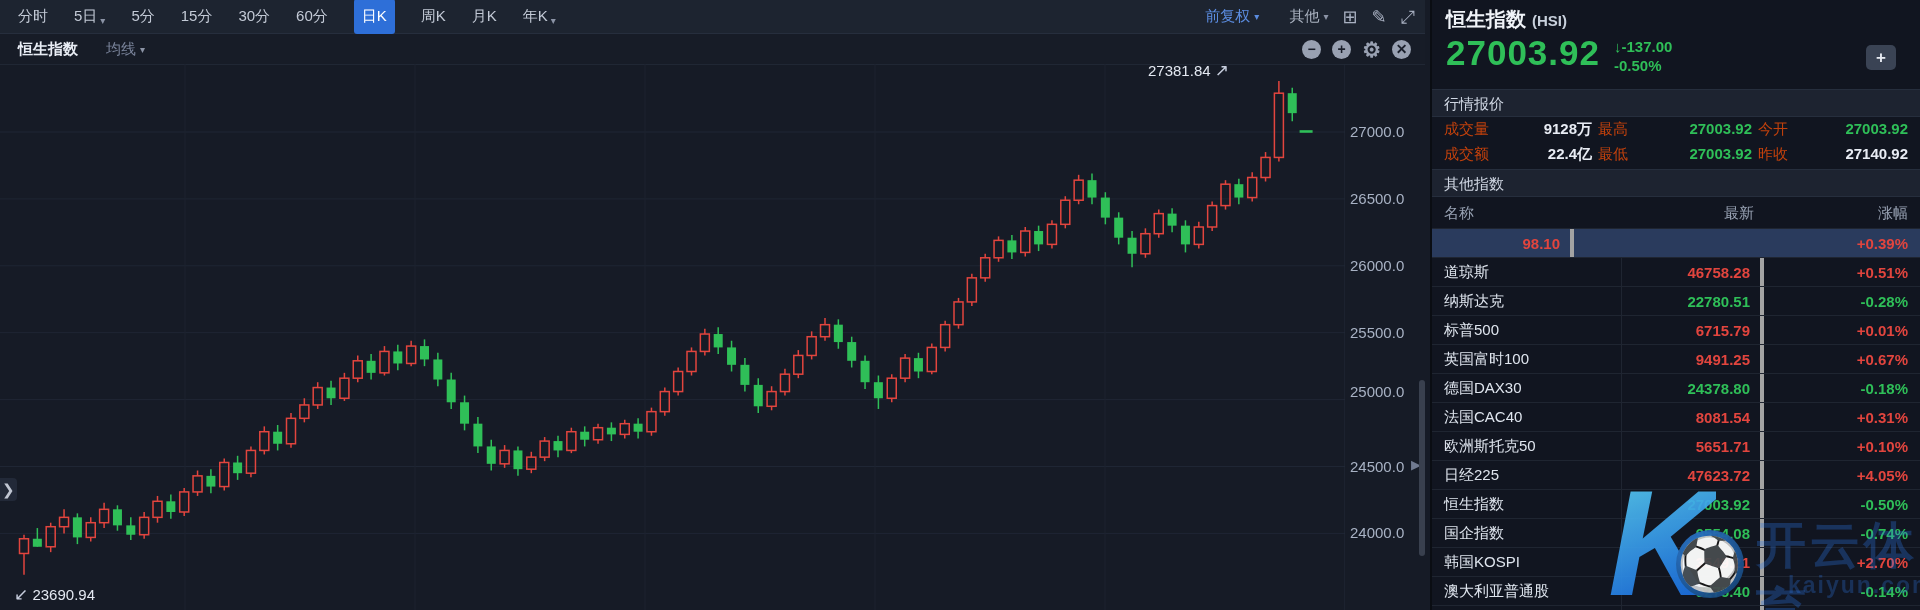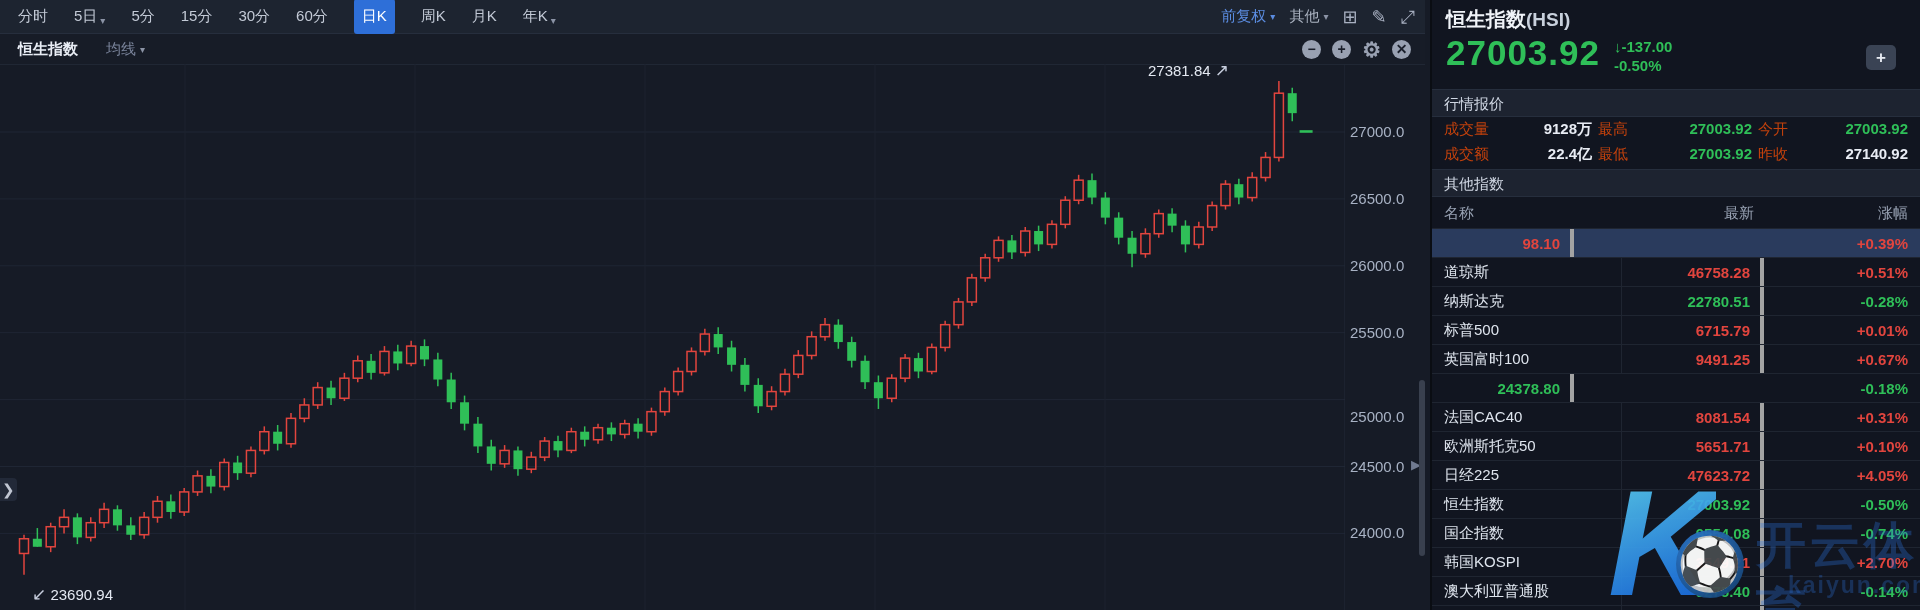--- a/index.html
+++ b/index.html
@@ -9,21 +9,21 @@
   .left{position:absolute;left:0;top:0;width:1425px;height:610px;background:#161b26;}
   .tb1{position:absolute;left:0;top:0;width:100%;height:33px;background:#1d2430;
        border-bottom:1px solid #262e3d;display:flex;align-items:center;font-size:15px;color:#c3cad6;}
   .periods{display:flex;align-items:center;margin-left:18px;gap:26px;}
   .p-item{cursor:pointer;display:inline-flex;align-items:flex-end;gap:3px;white-space:nowrap;}
   .p-item.active{background:#2e6fd8;color:#fff;border-radius:3px;padding:8px 8px;}
   .caret{font-size:10px;color:#8b93a5;}
   .tb1-right{margin-left:auto;display:flex;align-items:center;gap:14px;margin-right:10px;}
   .adjust{color:#5b8ce0;display:inline-flex;gap:4px;align-items:center;cursor:pointer;font-family:Liberation Serif, serif;}
   .adjust .caret{color:#5b8ce0;}
-  .other{color:#aab2c0;display:inline-flex;gap:4px;align-items:center;cursor:pointer;}
+  .other{color:#aab2c0;display:inline-flex;gap:4px;align-items:center;cursor:pointer;margin-left:16px;}
   .tbicon{color:#a9b1c2;font-size:18px;cursor:pointer;line-height:1;}
   .tb2{position:absolute;left:0;top:34px;width:100%;height:30px;display:flex;align-items:center;
        font-size:15px;border-bottom:1px solid #202734;background:#171c27;}
   .symbol{margin-left:18px;font-weight:bold;color:#e9edf5;}
   .ma{margin-left:28px;color:#79839a;display:inline-flex;gap:4px;align-items:center;cursor:pointer;}
   .ctl{margin-left:auto;margin-right:14px;display:flex;gap:11px;align-items:center;}
   .cicon{width:19px;height:19px;border-radius:50%;background:#99a1b2;color:#1a1f2b;font-weight:bold;
          font-size:14px;line-height:19px;text-align:center;cursor:pointer;}
   .gear{background:none;color:#99a1b2;font-size:21px;line-height:19px;width:auto;}
   .chart{position:absolute;left:0;top:64px;width:1425px;height:546px;cursor:crosshair;}
@@ -32,21 +32,21 @@
   .ann .arrow{color:#c7cede;font-size:17px;}
   .handle-left{position:absolute;left:0px;top:478px;color:#c0c6d2;font-size:15px;background:#222938;
          padding:4px 2px;border-radius:0 4px 4px 0;cursor:pointer;line-height:1;}
   .handle-right{position:absolute;left:1411px;top:457px;color:#707a90;font-size:13px;cursor:pointer;}
   .scrollthumb{position:absolute;left:1419px;top:380px;width:6px;height:176px;background:#39404e;
          border-radius:3px;cursor:pointer;}
   
   .panel{position:absolute;left:1430px;top:0;width:490px;height:610px;background:#111520;
          border-left:2px solid #0a0d13;box-sizing:border-box;}
   .ptitle{position:absolute;left:14px;top:6px;font-size:20px;font-weight:bold;color:#f0f3f8;}
-  .pcode{font-size:19px;font-weight:bold;color:#c8d0dc;}
+  .pcode{font-size:15px;font-weight:bold;color:#c8d0dc;margin-left:6px;}
   .pricewrap{position:absolute;left:14px;top:33px;display:flex;align-items:flex-start;gap:14px;}
   .bigprice{font-size:35px;font-weight:bold;letter-spacing:1px;}
   .chgcol{display:flex;flex-direction:column;font-size:15px;font-weight:bold;margin-top:4px;line-height:19px;}
   .addbtn{position:absolute;left:434px;top:45px;width:30px;height:25px;background:#3a4354;border-radius:5px;
           color:#e7ebf2;font-size:17px;font-weight:bold;text-align:center;line-height:25px;cursor:pointer;}
   .secbar{position:absolute;left:0;width:100%;height:28px;background:#1d2330;color:#d0d7e3;
           font-size:15px;line-height:28px;padding-left:12px;box-sizing:border-box;
           border-top:1px solid #262e3d;border-bottom:1px solid #262e3d;}
   .quotes{position:absolute;left:0;top:117px;width:100%;font-size:15px;}
   .qrow{display:flex;height:25px;align-items:center;}
@@ -411,29 +411,29 @@
           <rect x="1274.3999999999999" y="29.198" width="9" height="64.22399999999999" fill="none" stroke="#e2453e" stroke-width="1.5"></rect>
           <line x1="1292.25" y1="23.845999999999997" x2="1292.25" y2="57.296" stroke="#2fbf58" stroke-width="1.5"></line>
           <rect x="1287.75" y="29.198" width="9" height="19.946904000000238" fill="#2fbf58"></rect>
           <line x1="1299.6" y1="67.47550400000023" x2="1312.6" y2="67.47550400000023" stroke="#2fbf58" stroke-width="2.6"></line>
         </svg>
       <div id="yticks">
           <div class="ytick" style="top: 59px;">27000.0</div>
           <div class="ytick" style="top: 125.9px;">26500.0</div>
           <div class="ytick" style="top: 192.8px;">26000.0</div>
           <div class="ytick" style="top: 259.7px;">25500.0</div>
-          <div class="ytick" style="top: 344px;">25000.0</div>
+          <div class="ytick" style="top: 319px;">25000.0</div>
           <div class="ytick" style="top: 393.5px;">24500.0</div>
           <div class="ytick" style="top: 460.4px;">24000.0</div>
         </div>
       <div class="ann" style="left:1148px;top:-4px;">
         <span>27381.84</span>
         <span class="arrow">↗</span>
       </div>
-      <div class="ann" style="left:32px;top:520px;text-align:center;">
+      <div class="ann" style="left:14px;top:520px;text-align:center;">
         <span class="arrow">↙</span>
         <span>23690.94</span>
       </div>
     </div>
 
     <span class="handle-left">❯</span>
     <span class="handle-right">▶</span>
     <div class="scrollthumb"></div>
   </div>
 
@@ -507,20 +507,21 @@
           <div class="cell cname">标普500</div>
           <div class="cell clast tone-up">6715.79</div>
           <div class="cell cchg tone-up">+0.01%</div>
         </div>
         <div class="trow">
           <div class="cell cname">英国富时100</div>
           <div class="cell clast tone-up">9491.25</div>
           <div class="cell cchg tone-up">+0.67%</div>
         </div>
         <div class="trow">
+          <div class="cell cname">德国DAX30</div>
           <div class="cell clast tone-down">24378.80</div>
           <div class="cell cchg tone-down">-0.18%</div>
         </div>
         <div class="trow">
           <div class="cell cname">法国CAC40</div>
           <div class="cell clast tone-up">8081.54</div>
           <div class="cell cchg tone-up">+0.31%</div>
         </div>
         <div class="trow">
           <div class="cell cname">欧洲斯托克50</div>

